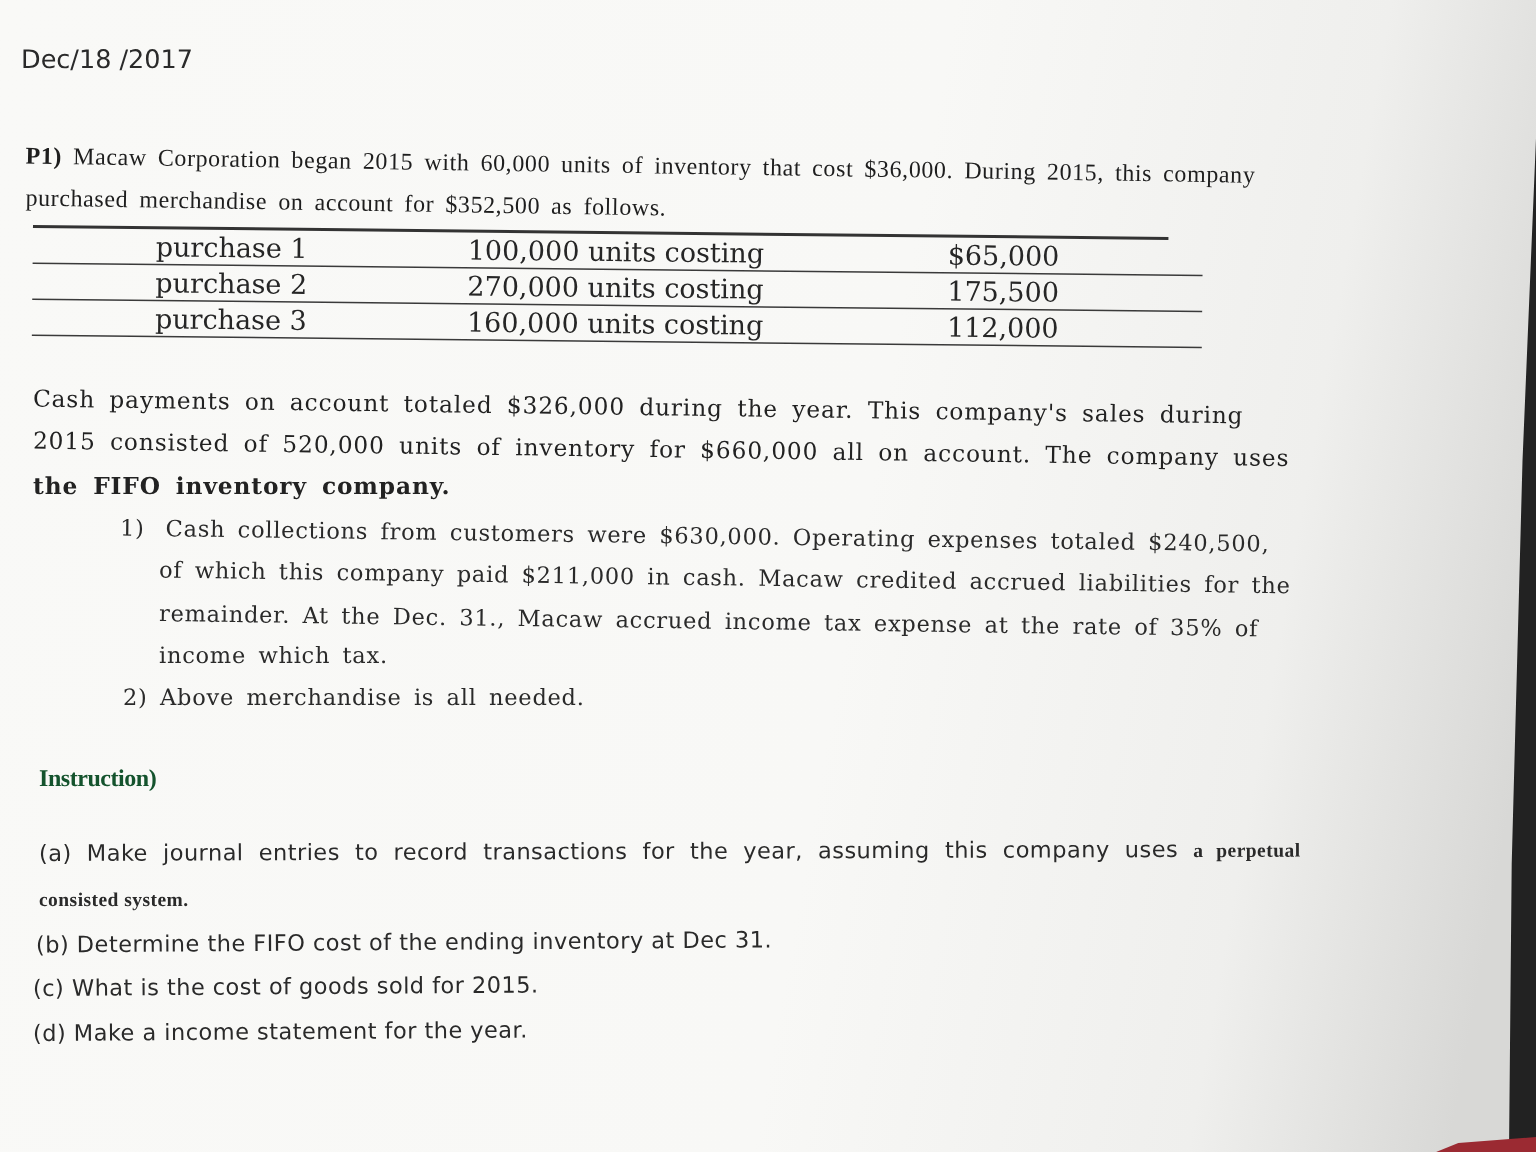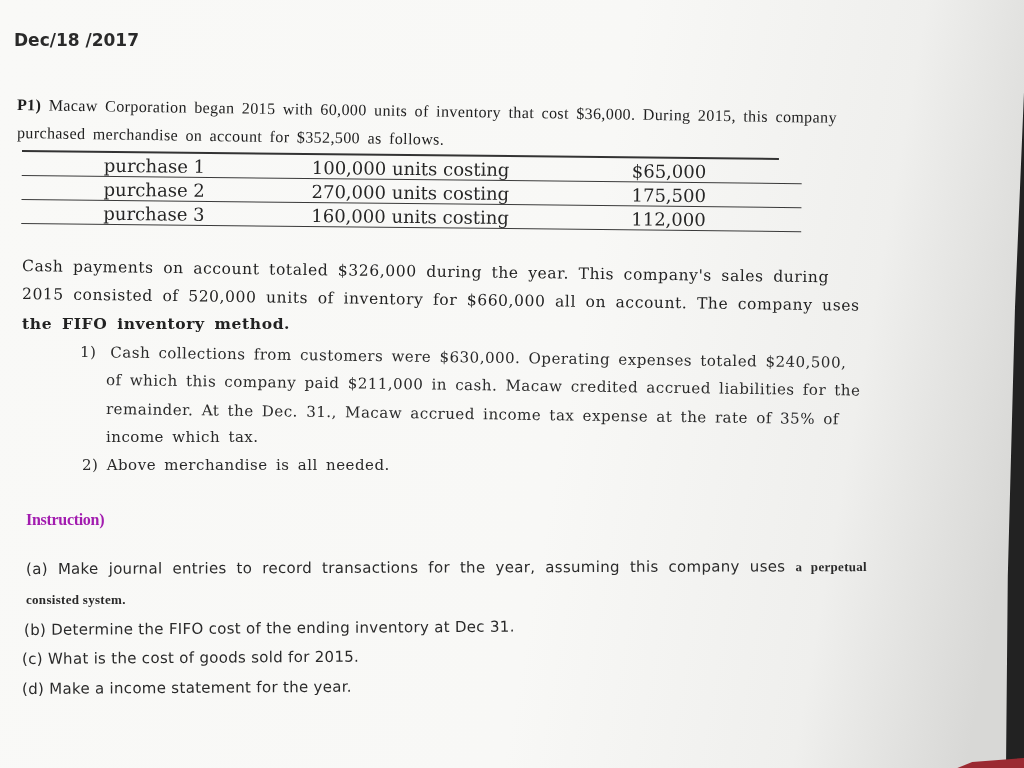--- a/index.html
+++ b/index.html
@@ -17,21 +17,21 @@
       position:absolute; top:0; right:0; width:90px; height:768px;
       background:#222222;
       clip-path:polygon(100% 10%, 100% 100%, 80% 100%, 82% 75%, 90% 40%, 100% 12%);
     }
     .red-strip {
       position:absolute; right:0; bottom:0; width:74px; height:10px;
       background:#9b2a32;
       clip-path:polygon(10% 100%, 30% 40%, 100% 0%, 100% 100%);
     }
     .txt { position:absolute; white-space:nowrap; }
-    .date { left:14px; top:30px; font-family:"DejaVu Sans", sans-serif; font-size:17px; color:#2a2a2a;font-weight:bold; }
+    .date { left:14px; top:30px; font-family:"DejaVu Sans", sans-serif; font-size:17px; color:#2a2a2a; }
     .p1 { font-family:"Liberation Serif", serif; font-size:16px; letter-spacing:0.4px; }
     .p1-line1 { left:17px; top:96px; transform:rotate(0.9deg); transform-origin:left; word-spacing:3px; }
     .p1-line2 { left:17px; top:124px; transform:rotate(0.9deg); transform-origin:left; word-spacing:3px; }
     .bold { font-weight:bold;margin-top:20px; }
 
     .tbl { position:absolute; left:22px; top:150px; width:780px; transform:rotate(0.6deg); transform-origin:left top; }
     .rule { height:1.5px; background:#333; width:100%; }
     .rule.top { width:97%; margin-left:0; }
     .trow { display:flex; height:23px; align-items:flex-end; font-family:"DejaVu Serif", serif; font-size:18px; color:#262626; border-bottom:1.5px solid #3a3a3a; }
     .c1 { width:290px; padding-left:82px; box-sizing:border-box; }
@@ -44,21 +44,21 @@
     .para-3 { left:22px; top:314px; font-weight:bold; }
 
     .list { font-family:"DejaVu Serif", serif; font-size:15px; letter-spacing:0.5px; word-spacing:3px; color:#2a2a2a; }
     .l1 { left:80px; top:343px; transform:rotate(0.8deg); transform-origin:left; }
     .l2 { left:106px; top:371px; transform:rotate(0.8deg); transform-origin:left; }
     .l3 { left:106px; top:400px; transform:rotate(0.8deg); transform-origin:left; }
     .l4 { left:106px; top:428px; }
     .l5 { left:82px; top:456px; }
     .num { margin-right:14px; }
 
-    .instr-title { left:26px; top:511px; font-family:"Liberation Serif", serif; font-size:16px; font-weight:bold; letter-spacing:-0.3px; color:#a21caf; }
+    .instr-title { left:26px; top:511px; font-family:"Liberation Serif", serif; font-size:16px; font-weight:bold; letter-spacing:-0.3px; color:#14532d; }
     .instr { font-family:"DejaVu Sans", sans-serif; font-size:15px; color:#2a2a2a; letter-spacing:0.3px; }
     .ia1 { left:26px; top:560px; word-spacing:5px; transform:rotate(-0.2deg); transform-origin:left; }
     .ia2 { left:26px; top:592px; }
     .ib { left:24px; top:621px; transform:rotate(-0.4deg); transform-origin:left; }
     .ic { left:22px; top:650px; transform:rotate(-0.4deg); transform-origin:left; }
     .id { left:22px; top:680px; transform:rotate(-0.4deg); transform-origin:left; }
     .emph { font-weight:bold; font-family:"Liberation Serif", serif; font-size:13px; }
   </style>
 </head>
 <body>
@@ -89,21 +89,21 @@
   </div>
   <div class="trow">
     <span class="c1">purchase 3</span>
     <span class="c2">160,000 units costing</span>
     <span class="c3">112,000</span>
   </div>
 </div>
 
 <div class="txt para para-1">Cash payments on account totaled $326,000 during the year. This company's sales during</div>
 <div class="txt para para-2">2015 consisted of 520,000 units of inventory for $660,000 all on account. The company uses</div>
-<div class="txt para para-3">the FIFO inventory method.</div>
+<div class="txt para para-3">the FIFO inventory company.</div>
 
 <div class="txt list l1">
   <span class="num">1)</span><span>Cash collections from customers were $630,000. Operating expenses totaled $240,500,</span>
 </div>
 <div class="txt list l2">of which this company paid $211,000 in cash. Macaw credited accrued liabilities for the</div>
 <div class="txt list l3">remainder. At the Dec. 31., Macaw accrued income tax expense at the rate of 35% of</div>
 <div class="txt list l4">income which tax.</div>
 <div class="txt list l5">
   <span>2)</span>
   <span>Above merchandise is all needed.</span>

